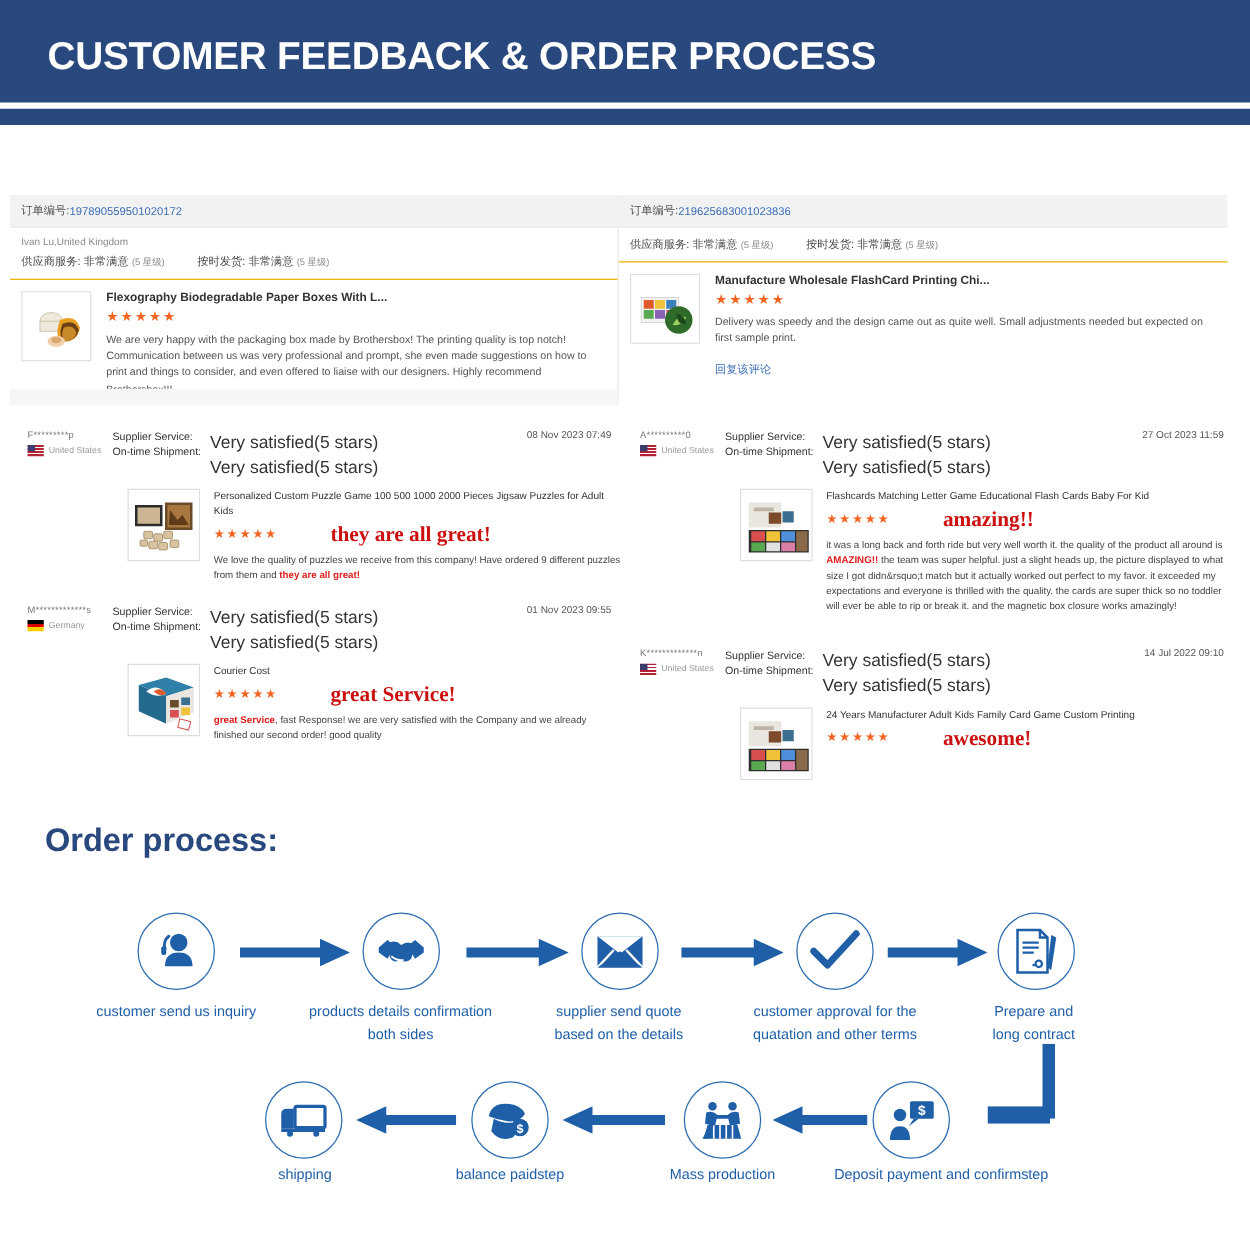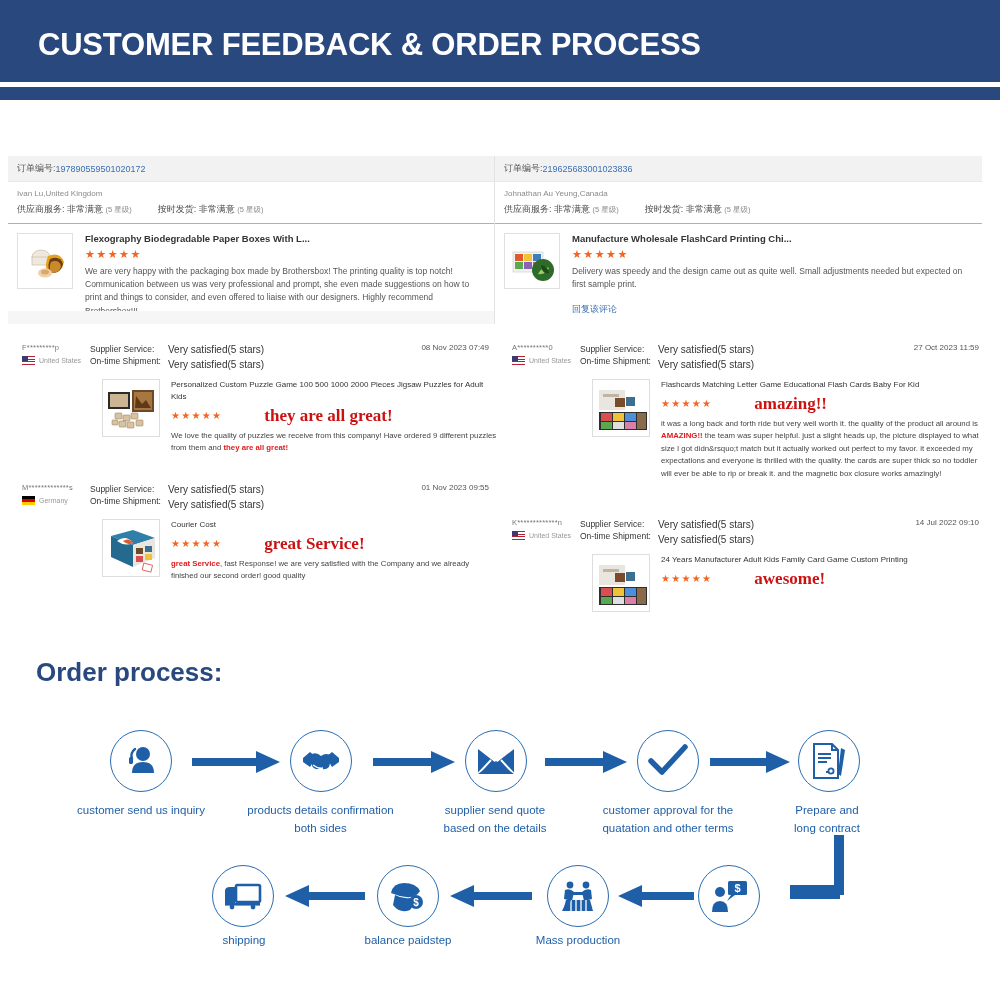--- a/index.html
+++ b/index.html
@@ -94,21 +94,21 @@
   .flag-us {
     background:linear-gradient(to bottom,#b22234 0 14%,#fff 14% 28%,#b22234 28% 42%,#fff 42% 56%,#b22234 56% 70%,#fff 70% 84%,#b22234 84% 100%);
   }
   .flag-us::after {
     content:""; position:absolute; left:0; top:0; width:6px; height:5px; background:#3c3b6e;
   }
   .flag-de { background:linear-gradient(to bottom,#000 0 33.3%,#dd0000 33.3% 66.6%,#ffce00 66.6% 100%); }
   .fb-user .cname { color:#999; font-size:7px; }
 
   .fb-labels { width:78px; flex:0 0 78px; font-size:8.5px; color:#333; line-height:1.45; }
-  .fb-values { flex:1; font-size:10px; color:#333; line-height:1.45; }
+  .fb-values { flex:1; font-size:14px; color:#333; line-height:1.45; }
   .fb-date { position:absolute; right:8px; top:0; font-size:8px; color:#555; }
 
   .fb-body { display:flex; margin-top:7px; padding-left:92px; }
   .fb-thumb {
     width:58px; height:58px; flex:0 0 58px; border:1px solid #ddd; background:#fff;
     margin-right:11px; position:relative; overflow:hidden;
   }
   .fb-content { flex:1; min-width:0; }
   .fb-prod { font-size:8px; color:#333; line-height:1.5; margin-bottom:3px; }
   .fb-star-row { display:flex; align-items:center; gap:42px; margin:2px 0 4px 0; }
@@ -189,21 +189,20 @@
     </div>
     <div class="card-footer"></div>
   </div>
 
   <div class="order-card right">
     <div class="order-head">
       <span class="lbl">订单编号:</span>
       <span class="num">219625683001023836</span>
     </div>
     <div class="order-meta">
-      <div class="who">Johnathan Au Yeung,Canada</div>
       <div class="ratings">
         <span>
           <span>供应商服务:</span>
           <span>非常满意</span>
           <span class="small">(5 星级)</span>
         </span>
         <span>
           <span>按时发货:</span>
           <span>非常满意</span>
           <span class="small">(5 星级)</span>
@@ -573,20 +572,23 @@
 
   <div class="node" style="left:698px; top:155px;">
     <svg width="40" height="34" viewBox="0 0 40 34">
       <circle cx="11" cy="13" r="5" fill="#1f5fa8"></circle>
       <path d="M3 33 q0 -11 8 -11 q8 0 8 11z" fill="#1f5fa8"></path>
       <rect x="19" y="2" width="19" height="14" rx="1.5" fill="#1f5fa8"></rect>
       <path d="M22 16 l-4 6 l8 -6z" fill="#1f5fa8"></path>
       <text x="28.5" y="13" font-size="11" font-family="Liberation Sans, sans-serif" fill="#ffffff" text-anchor="middle" font-weight="bold">$</text>
     </svg>
   </div>
+  <div class="node-label" style="left:638px; top:222px; width:230px;">
+    <div>Deposit payment and confirmstep</div>
+  </div>
 
   <div class="arrow-l" style="left:285px; top:175px;">
     <svg width="80" height="22" viewBox="0 0 80 22">
         <path d="M80 7 h-56 v-7 l-24 11 l24 11 v-7 h56z" fill="#1f5fa8"></path>
       </svg>
   </div>
   <div class="arrow-l" style="left:450px; top:175px;">
     <svg width="82" height="22" viewBox="0 0 82 22">
         <path d="M82 7 h-58 v-7 l-24 11 l24 11 v-7 h58z" fill="#1f5fa8"></path>
       </svg>

